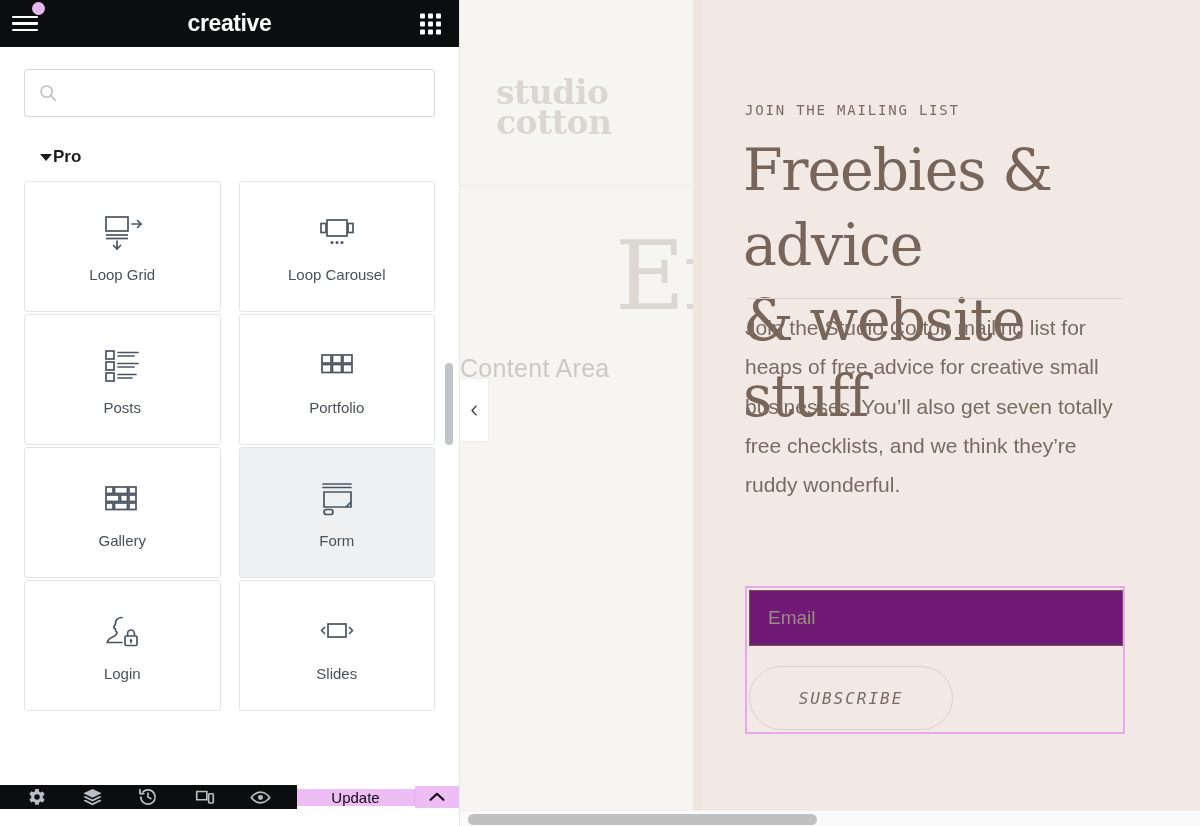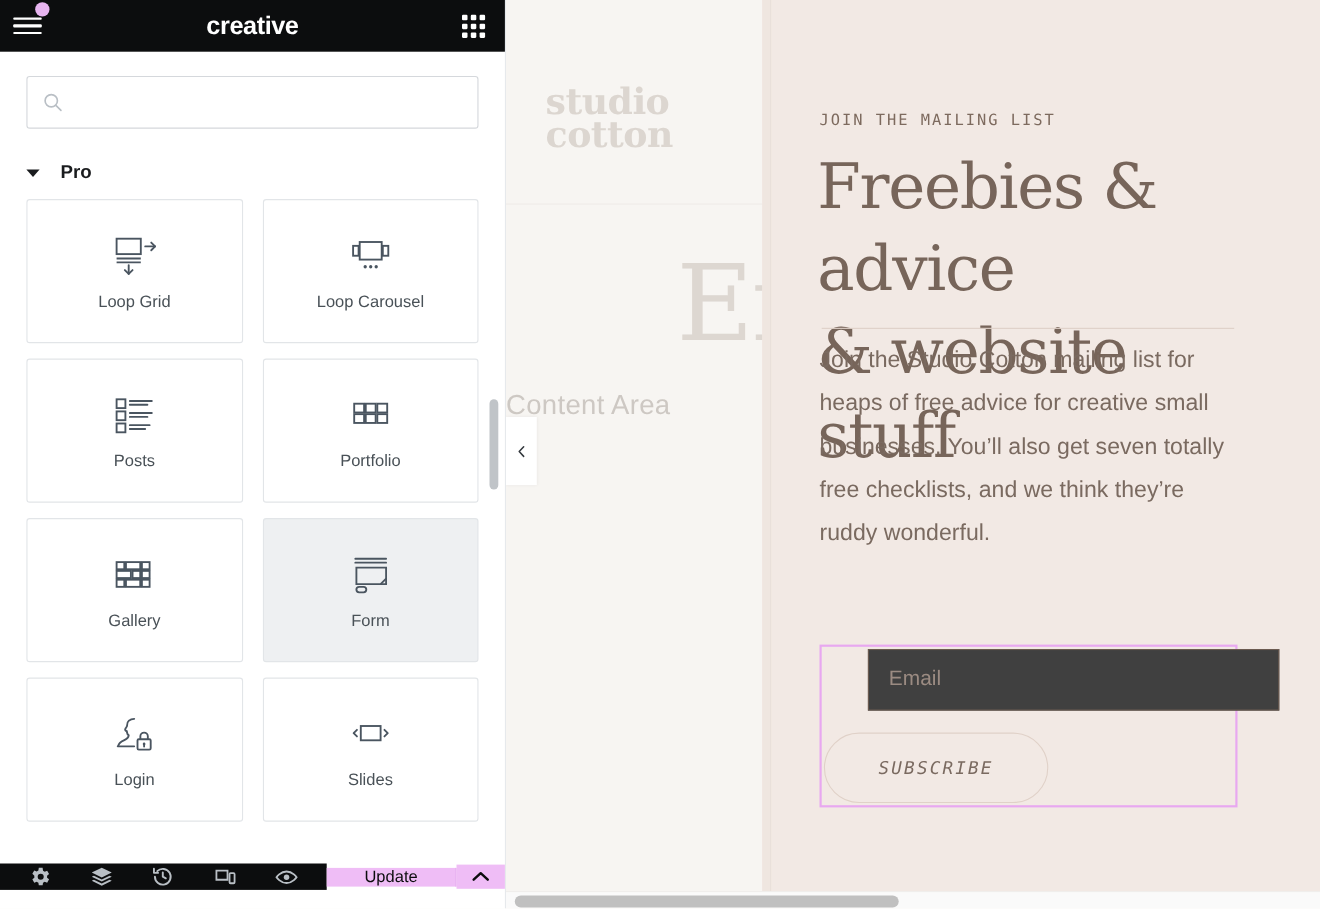--- a/index.html
+++ b/index.html
@@ -63,38 +63,38 @@
   #search-icon { width: 18px; height: 18px; flex: 0 0 18px; margin-right: 10px; }
   #search-input {
     border: 0; outline: 0; flex: 1; height: 100%;
     font-size: 15px; font-style: italic; color: #6d7882;
     font-family: "Liberation Sans", sans-serif; background: transparent;
   }
   #search-input::placeholder { color: #70787f; font-style: italic; opacity: 1; }
 
   
   #category-row {
-    padding: 30px 24px 14px 24px;
-    display: flex; align-items: center; gap: 19px;
+    padding: 30px 24px 14px 40px;
+    display: flex; align-items: center; gap: 1px;
     flex: 0 0 auto; cursor: pointer;
   }
   #category-caret {
     width: 0; height: 0;
     border-left: 6px solid transparent; border-right: 6px solid transparent;
     border-top: 7px solid #1a1c1e;
   }
   #category-label { font-size: 17px; font-weight: 700; color: #1a1c1e; }
 
   
   #widget-scroll {
     flex: 1 1 auto; position: relative; overflow: hidden;
     padding: 0 24px 0 24px;
   }
   #widget-grid {
-    display: grid; grid-template-columns: 1fr 1fr; gap: 14px 18px;
+    display: grid; grid-template-columns: 1fr 1fr; gap: 2px 18px;
   }
   .widget-card {
     height: 131px; border: 1px solid #e2e5e8; border-radius: 3px;
     background: #ffffff;
     display: flex; flex-direction: column; align-items: center; justify-content: center;
     gap: 12px; cursor: grab;
   }
   .widget-card.active { background: #eef0f2; border-color: #e2e5e8; }
   .widget-icon { width: 48px; height: 44px; display:flex; align-items:center; justify-content:center; }
   .widget-icon svg { display:block; }
@@ -196,22 +196,22 @@
   }
 
   
   #form-widget {
     position: absolute; left: 0; top: 586px; width: 380px; height: 148px;
     border: 2px solid #e8a8f0;
     background: transparent;
   }
   #email-field {
     position: absolute; left: 2px; top: 2px; width: 374px; height: 56px;
-    border: 1.5px solid #6b5a50; background: #404040;
-    display: flex; align-items: center; padding: 0 18px; margin-left: 40px;
+    border: 1.5px solid #6b5a50; background: #701a75;
+    display: flex; align-items: center; padding: 0 18px;
   }
   #email-placeholder { font-size: 19px; color: #9b8b82; }
   #subscribe-btn {
     position: absolute; left: 2px; top: 78px; width: 204px; height: 64px;
     border: 1px solid #e0d1c8; border-radius: 34px;
     background: transparent;
     display: flex; align-items: center; justify-content: center;
     cursor: pointer;
   }
   #subscribe-label {

